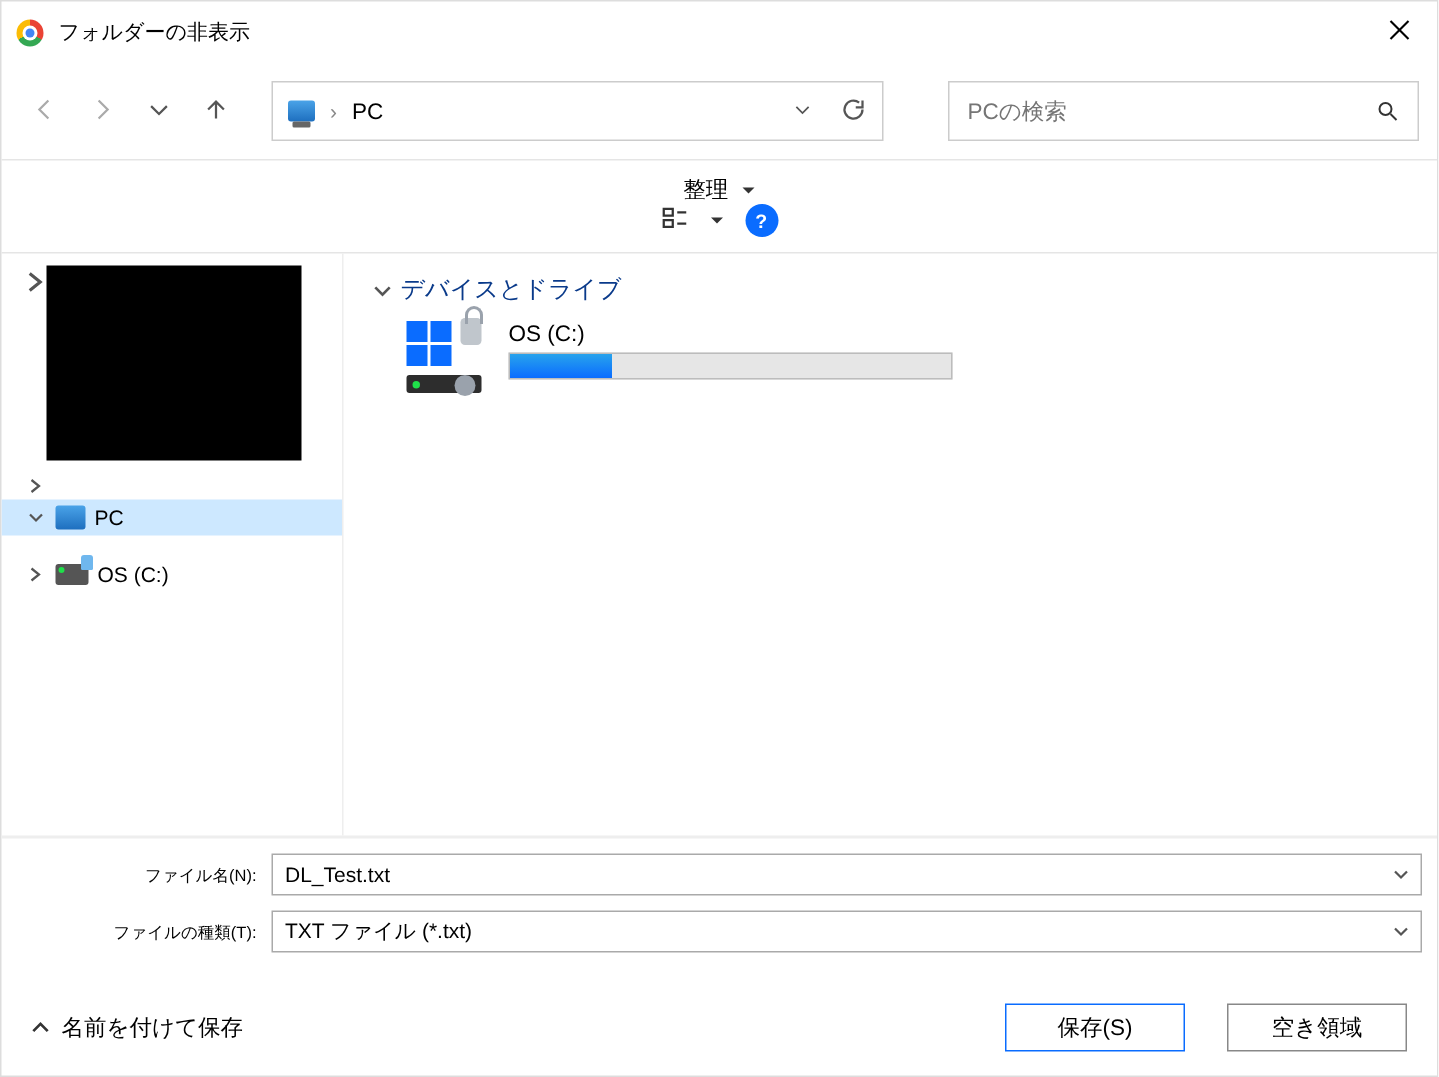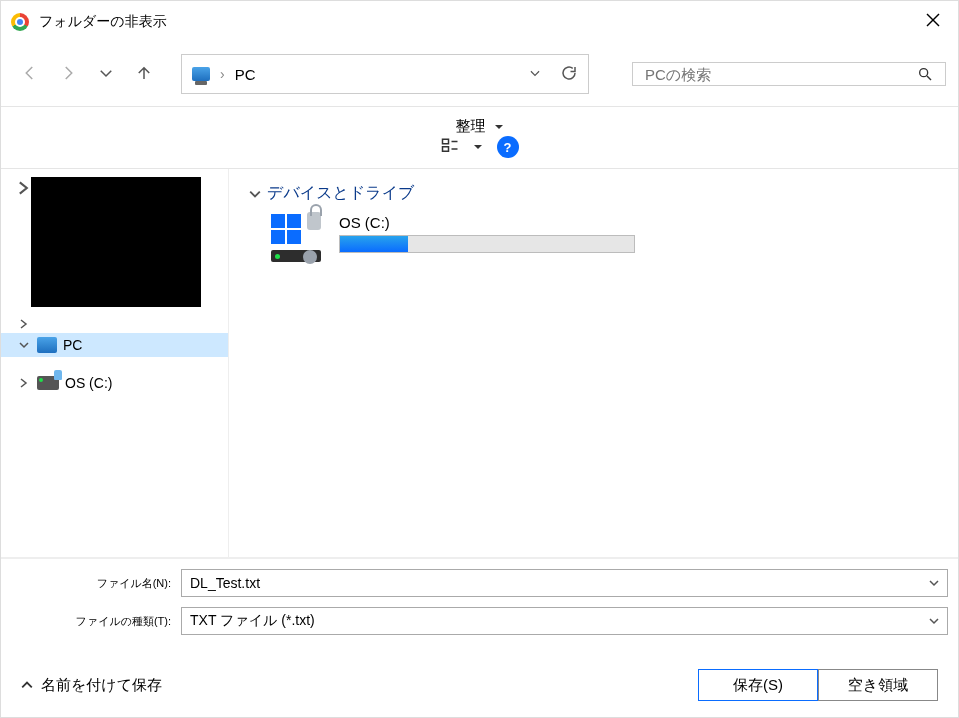--- a/index.html
+++ b/index.html
@@ -23,21 +23,21 @@
 .nav-arrows .disabled { color: #aaa; }
 
 .address-combo { flex: 1; border: 1px solid #ccc; height: 40px; display: flex; align-items: center; padding: 0 10px; gap: 10px; max-width: 408px; }
 .addr-icon { width: 18px; height: 14px; background: linear-gradient(#4aa3e8, #1e6fbf); border-radius: 2px; position: relative; }
 .addr-icon::after { content: ""; position: absolute; bottom: -4px; left: 3px; width: 12px; height: 4px; background: #666; border-radius: 1px; }
 .addr-text { flex: 1; font-size: 15px; }
 .addr-tail { display: flex; gap: 18px; align-items: center; color: #555; }
 .addr-tail svg { width: 14px; height: 14px; }
 .refresh svg { width: 18px; height: 18px; }
 
-.searchbox { border: 1px solid #ccc; height: 24px; display: flex; align-items: center; padding: 3px 12px; width: 314px; margin-left: auto; }
+.searchbox { border: 1px solid #ccc; height: 40px; display: flex; align-items: center; padding: 3px 12px; width: 314px; margin-left: auto; }
 .searchbox input { border: none; outline: none; flex: 1; font-size: 15px; color: #777; }
 .searchbox svg { width: 16px; height: 16px; color: #333; }
 
 
 .toolbar { display: flex; align-items: center; justify-content: space-between; border-top: 1px solid #e5e5e5; border-bottom: 1px solid #e5e5e5; padding: 10px 18px; flex-direction: column; }
 .toolbar-left { display: flex; align-items: center; gap: 4px; font-size: 15px; }
 .toolbar-left svg { width: 10px; height: 10px; margin-left: 4px; }
 .toolbar-right { display: flex; align-items: center; gap: 14px; }
 .view-icon svg { width: 18px; height: 18px; }
 .view-caret svg { width: 10px; height: 10px; }
@@ -87,21 +87,21 @@
 .form-area { border-top: 2px solid #eee; padding: 10px 10px 8px 10px; }
 .form-row { display: flex; align-items: center; gap: 10px; margin-bottom: 10px; }
 .form-row label { width: 160px; text-align: right; font-size: 11px; }
 .form-row .combo { flex: 1; border: 1px solid #aaa; height: 28px; display: flex; align-items: center; padding: 0 8px; justify-content: space-between; }
 .form-row .combo svg { width: 10px; height: 10px; color: #555; }
 
 
 .footer { display: flex; align-items: center; justify-content: space-between; padding: 16px 20px; }
 .footer-left { display: flex; align-items: center; gap: 8px; font-size: 15px; }
 .footer-left svg { width: 12px; height: 12px; }
-.footer-right { display: flex; gap: 0; justify-content: center; }
+.footer-right { display: flex; gap: 28px; justify-content: center; }
 .btn { min-width: 120px; height: 32px; border: 1px solid #888; background: #fff; font-size: 15px; display: flex; align-items: center; justify-content: center; cursor: pointer; }
 .btn.primary { border: 1px solid #0a6cff; }
 </style>
 </head>
 <body>
 
 <div class="dialog">
 
   <div class="titlebar">
     <div class="titlebar-left">

